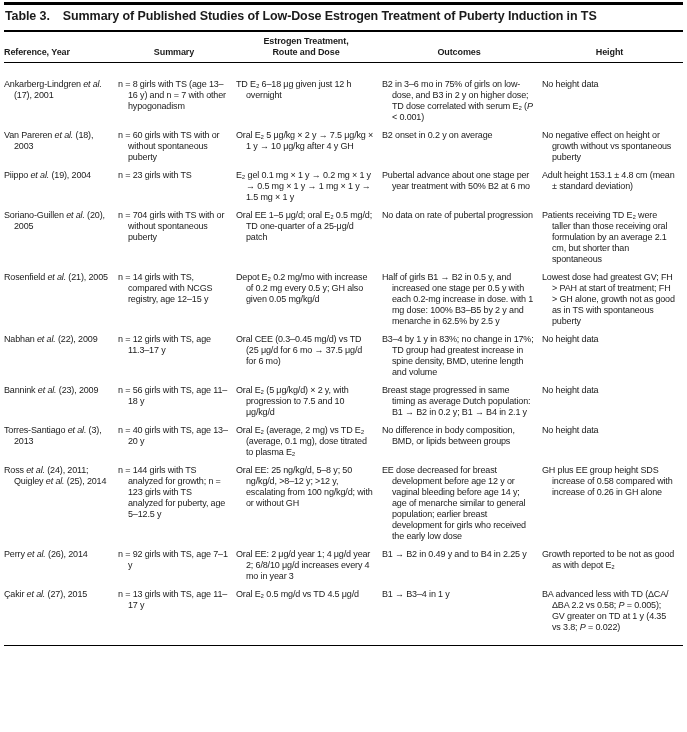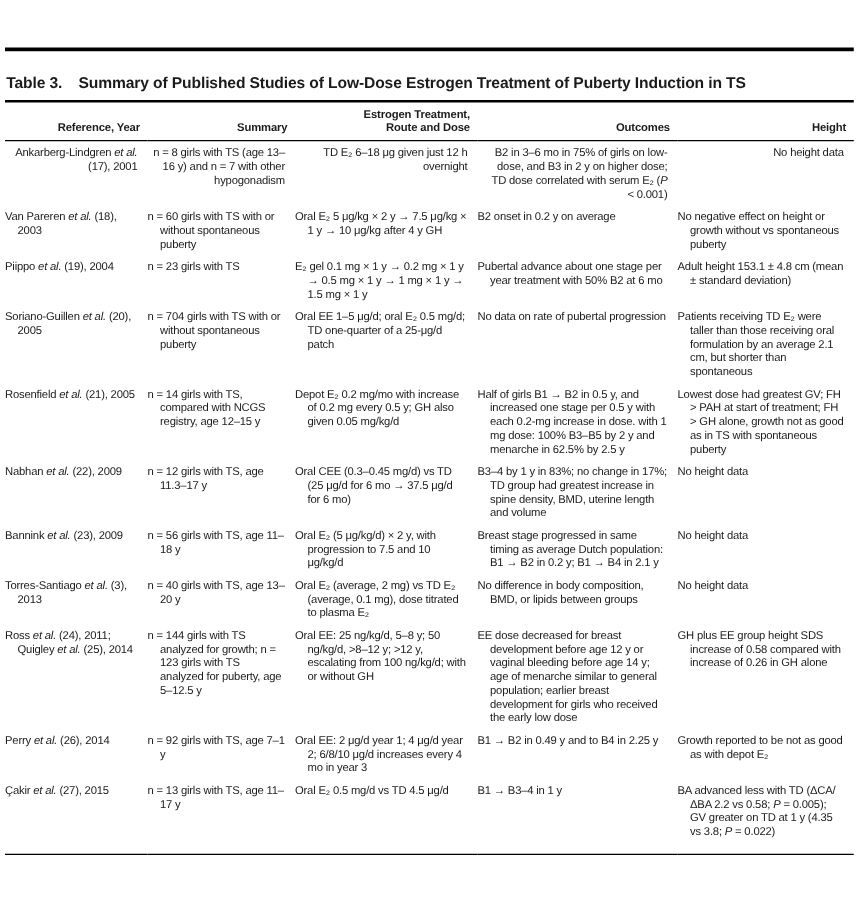--- a/index.html
+++ b/index.html
@@ -15,63 +15,62 @@
     color: #1b1b1b;
   }
   .wrap {
     width: 679px;
     margin: 0 4px;
     padding-top: 2px;
   }
   .caption {
     border-top: 3px solid #000;
     border-bottom: 2.5px solid #000;
-    padding: 18px 1px 7px 1px;
+    padding: 4px 1px 7px 1px;
     font-size: 12.5px;
     font-weight: bold;
     letter-spacing: -0.1px;
     white-space: nowrap;
-    margin-top: 36px;
   }
   .caption .tnum { margin-right: 13px; }
 
   table {
     width: 679px;
     border-collapse: collapse;
     table-layout: fixed;
     border-bottom: 1.5px solid #000;
   }
   col.c1 { width: 114px; }
   col.c2 { width: 118px; }
   col.c3 { width: 146px; }
   col.c4 { width: 160px; }
   col.c5 { width: 141px; }
 
   thead th {
     font-size: 9px;
     line-height: 10.5px;
     font-weight: bold;
     vertical-align: bottom;
-    text-align: right;
+    text-align: center;
     padding: 4px 6px 5px 0;
     border-bottom: 1.4px solid #000;
     letter-spacing: -0.1px;
   }
-  thead th.first { text-align: right; padding-left: 0; }
+  thead th.first { text-align: left; padding-left: 0; }
   thead th.twoline { white-space: pre-line; }
 
   tbody td {
     font-size: 9px;
     line-height: 11px;
     letter-spacing: -0.15px;
     vertical-align: top;
     padding: 0 8px 7px 10px;
     text-indent: -10px;
   }
-  tbody tr.first td { padding-top: 4px; text-align: right; }
+  tbody tr.first td { padding-top: 16px; }
   tbody tr:last-child td { padding-bottom: 12px; margin-top: 12px; }
   tbody td i { font-style: italic; }
 </style>
 </head>
 <body>
 
 <div class="wrap">
 
   <div class="caption">
     <span class="tnum">Table 3.</span><span>Summary of Published Studies of Low-Dose Estrogen Treatment of Puberty Induction in TS</span>

